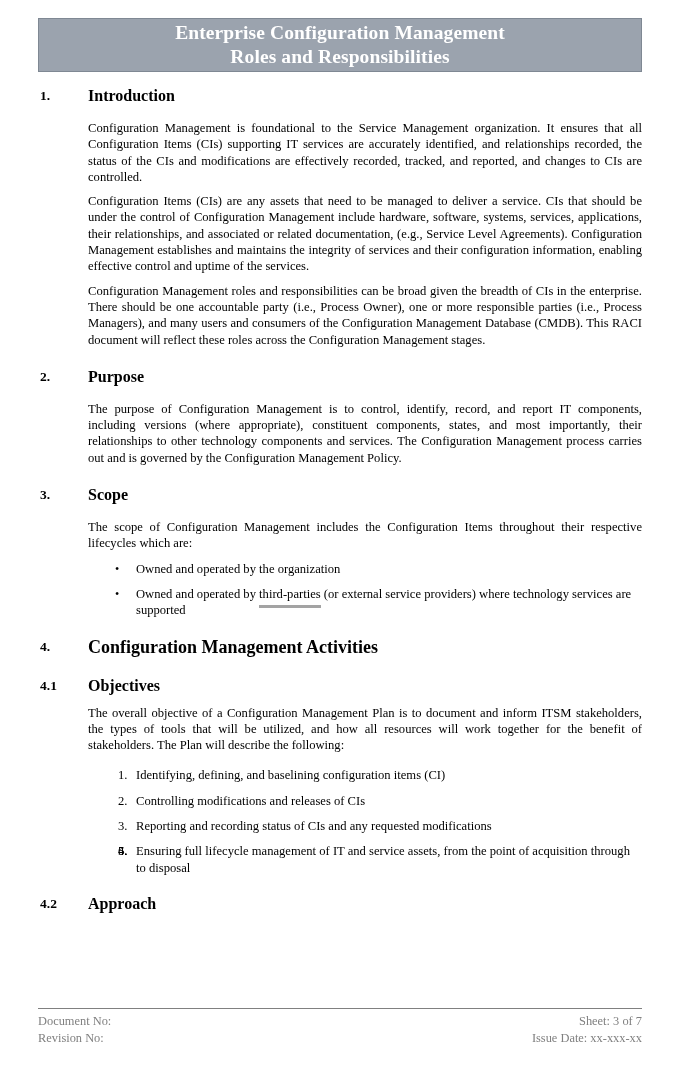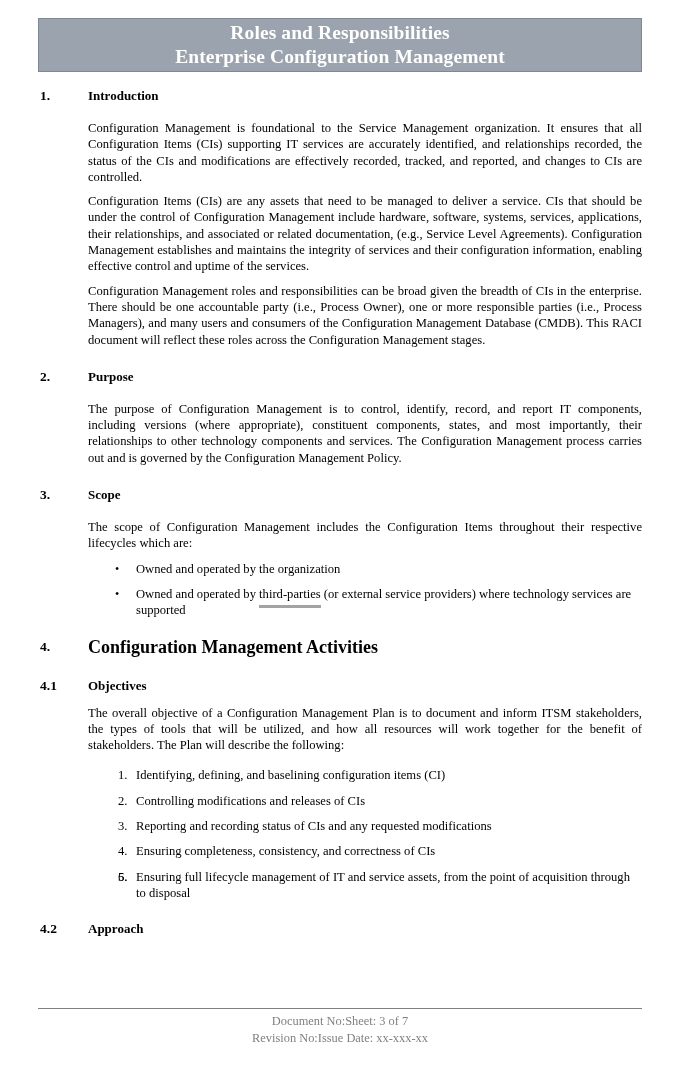--- a/index.html
+++ b/index.html
@@ -71,21 +71,21 @@
   .sec-num {
     position: absolute;
     left: 0;
     top: 0;
     font-weight: bold;
     font-size: 13.5px;
     line-height: 20px;
   }
   .sec-title {
     font-weight: bold;
-    font-size: 13px;
+    font-size: 16px;
     line-height: 20px;
   }
   .sec-title.big {
     font-size: 18px;
   }
 
   p.body {
     margin: 0;
     padding-left: 48px;
     font-size: 12.6px;
@@ -154,32 +154,32 @@
     background: #808080;
   }
   .footer-rows {
     padding-top: 4px;
     color: #808080;
     font-size: 12.4px;
     line-height: 17px;
   }
   .footer-row {
     display: flex;
-    justify-content: center;
+    justify-content: space-between;
     white-space: nowrap;
   }
 </style>
 </head>
 <body>
 
 <div class="page">
 
   <div class="title-banner">
+    <div class="title-line">Enterprise Configuration Management</div>
     <div class="title-line">Roles and Responsibilities</div>
-    <div class="title-line">Enterprise Configuration Management</div>
   </div>
 
   <div class="content">
 
     <div class="section">
       <div class="sec-head">
         <span class="sec-num">1.</span>
         <span class="sec-title">Introduction</span>
       </div>
       <div class="gap-md"></div>
@@ -250,21 +250,20 @@
         <li>
           <span class="marker">2.</span>
           <span>Controlling modifications and releases of CIs</span>
         </li>
         <li>
           <span class="marker">3.</span>
           <span>Reporting and recording status of CIs and any requested modifications</span>
         </li>
         <li>
           <span class="marker">4.</span>
-          <span>Ensuring completeness, consistency, and correctness of CIs</span>
         </li>
         <li>
           <span class="marker">5.</span>
         </li>
         <li>
           <span class="marker">6.</span>
           <span>Ensuring full lifecycle management of IT and service assets, from the point of acquisition through to disposal</span>
         </li>
       </ol>
     </div>

